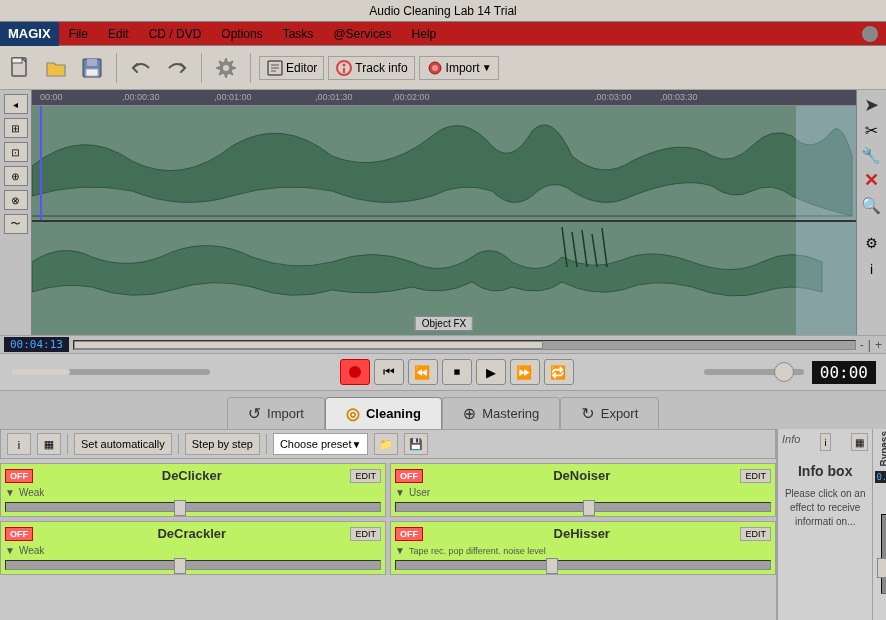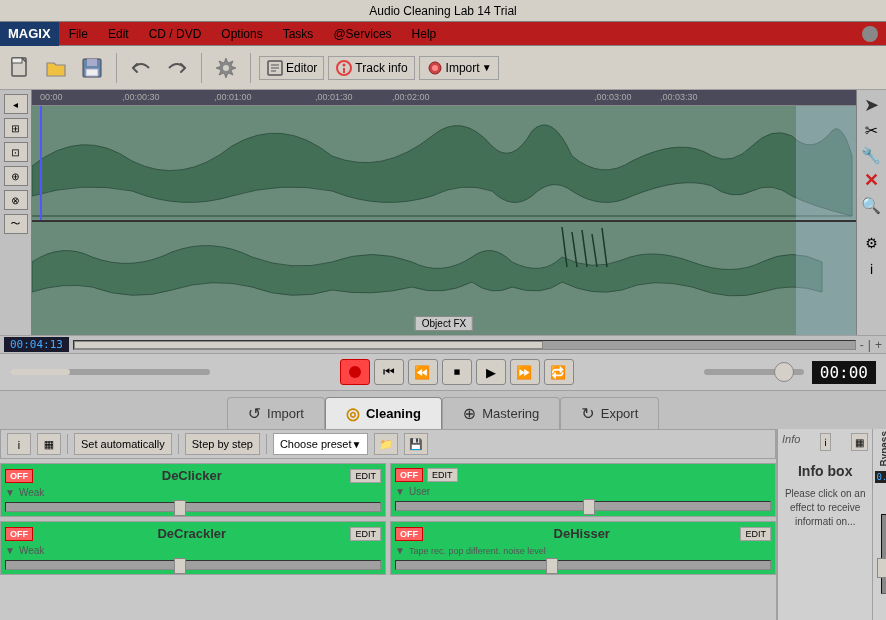--- a/index.html
+++ b/index.html
@@ -59,21 +59,21 @@
 
     
     #cleaning-toolbar { background: #c8c8c8; height: 30px; display: flex; align-items: center; gap: 6px; padding: 0 6px; border: 1px solid #a0a0a0; margin-bottom: 4px; }
     .clean-tool-btn { background: #d4d0c8; border: 1px solid #a0a0a0; padding: 2px 6px; font-size: 11px; cursor: pointer; height: 22px; display: flex; align-items: center; }
     .clean-tool-btn.icon-btn { width: 24px; padding: 2px; justify-content: center; }
     .choose-preset { background: #fff; border: 1px solid #a0a0a0; padding: 2px 6px; font-size: 11px; height: 22px; display: flex; align-items: center; }
     .preset-arrow { font-size: 10px; }
 
     
     #effects-grid { display: grid; grid-template-columns: 1fr 1fr; gap: 4px; background: #c0c0c0; }
-    .effect-box { background: #22c55e; border: 1px solid #a0a0a0; padding: 4px; }
+    .effect-box { background: #bef264; border: 1px solid #a0a0a0; padding: 4px; }
     .effect-header { display: flex; align-items: center; gap: 4px; margin-bottom: 4px; }
     .effect-off { background: #ff6060; color: #fff; font-size: 9px; padding: 1px 4px; border: 1px solid #cc0000; font-weight: bold; }
     .effect-name { font-size: 13px; font-weight: bold; color: #333; flex: 1; text-align: center; }
     .effect-edit { background: #d4d0c8; border: 1px solid #a0a0a0; font-size: 9px; padding: 1px 4px; cursor: pointer; }
     .effect-sub { display: flex; align-items: center; gap: 4px; font-size: 10px; color: #555; margin-bottom: 4px; }
     .effect-sub .arrow { font-size: 10px; }
     .effect-slider { width: 100%; height: 10px; background: #a0a0a0; border: 1px inset #888; position: relative; }
     .effect-slider-thumb { width: 12px; height: 16px; background: #d4d0c8; border: 1px solid #888; position: absolute; top: -3px; left: 45%; }
     .info-title { font-size: 14px; font-weight: bold; color: #333; text-align: center; margin: 8px 0 4px; }
     .info-text { font-size: 10px; color: #444; text-align: center; line-height: 1.4; }
@@ -334,20 +334,21 @@
           <span>Weak</span>
         </div>
         <div class="effect-slider">
           <div class="effect-slider-thumb"></div>
         </div>
       </div>
 
       <div class="effect-box">
         <div class="effect-header">
           <span class="effect-off">OFF</span>
+          <span class="effect-name">DeNoiser</span>
           <span class="effect-edit">EDIT</span>
         </div>
         <div class="effect-sub">
           <span class="arrow">▼</span>
           <span>User</span>
         </div>
         <div class="effect-slider">
           <div class="effect-slider-thumb" style="left:50%;"></div>
         </div>
       </div>

